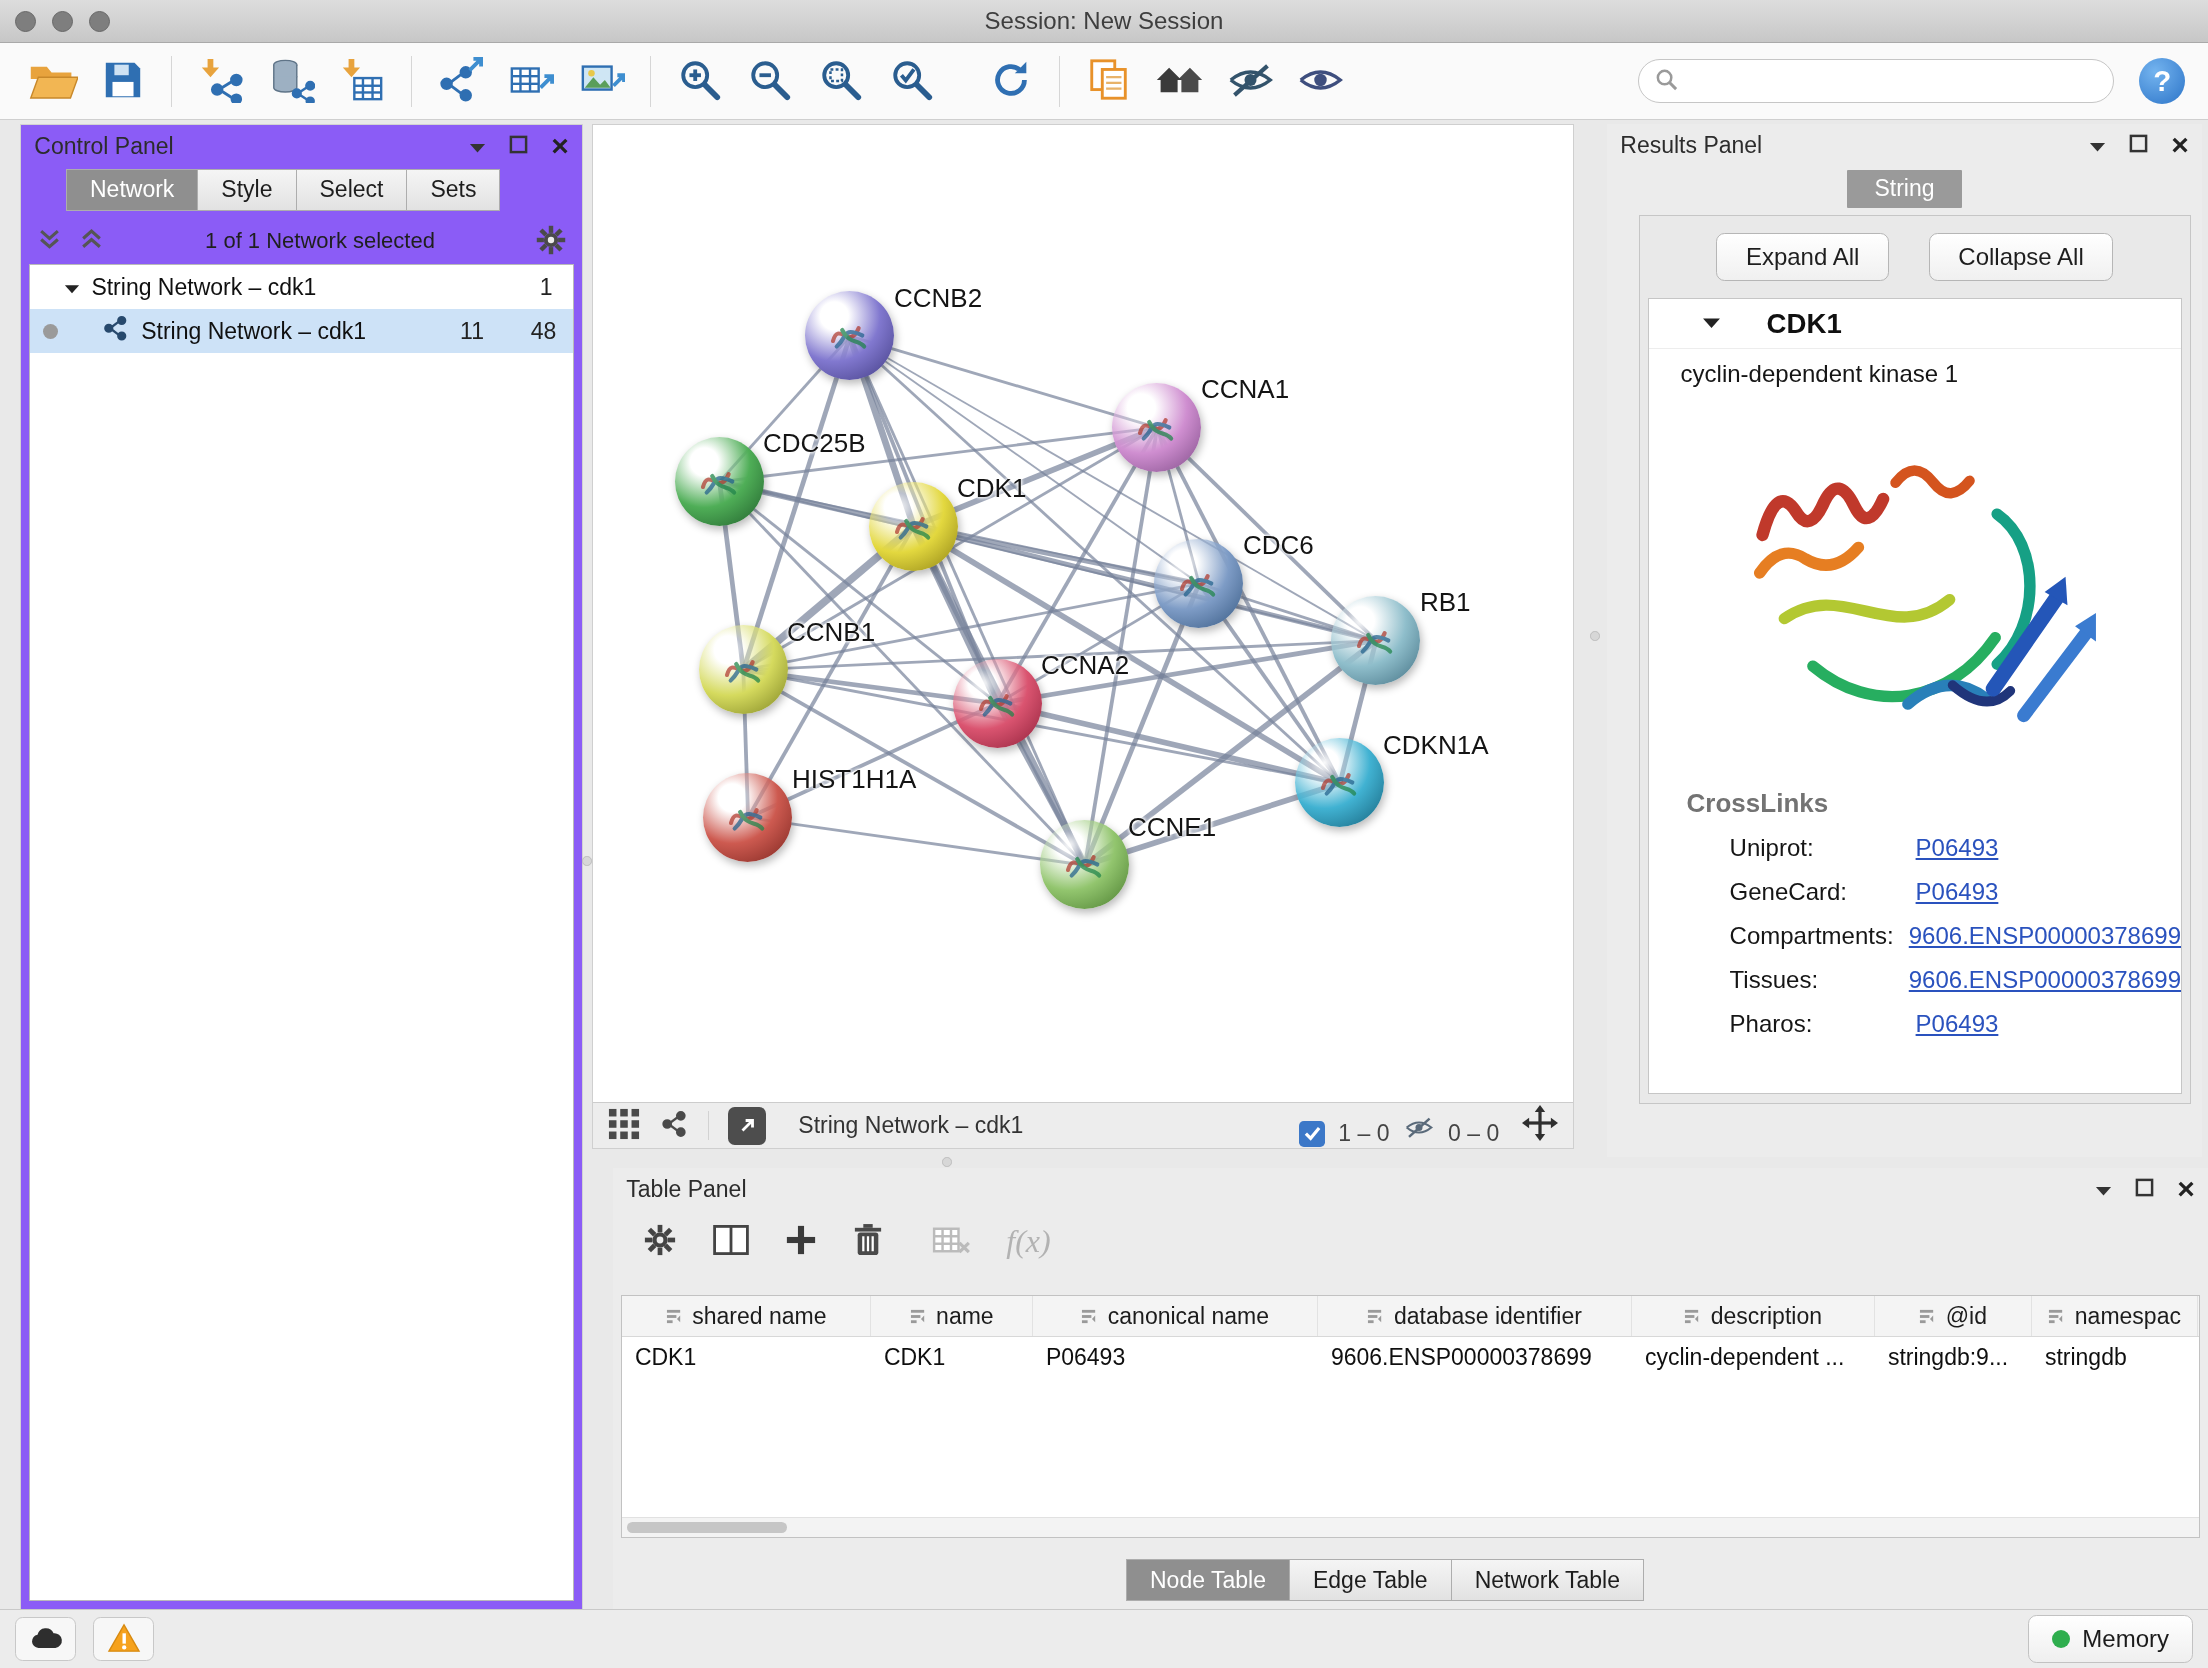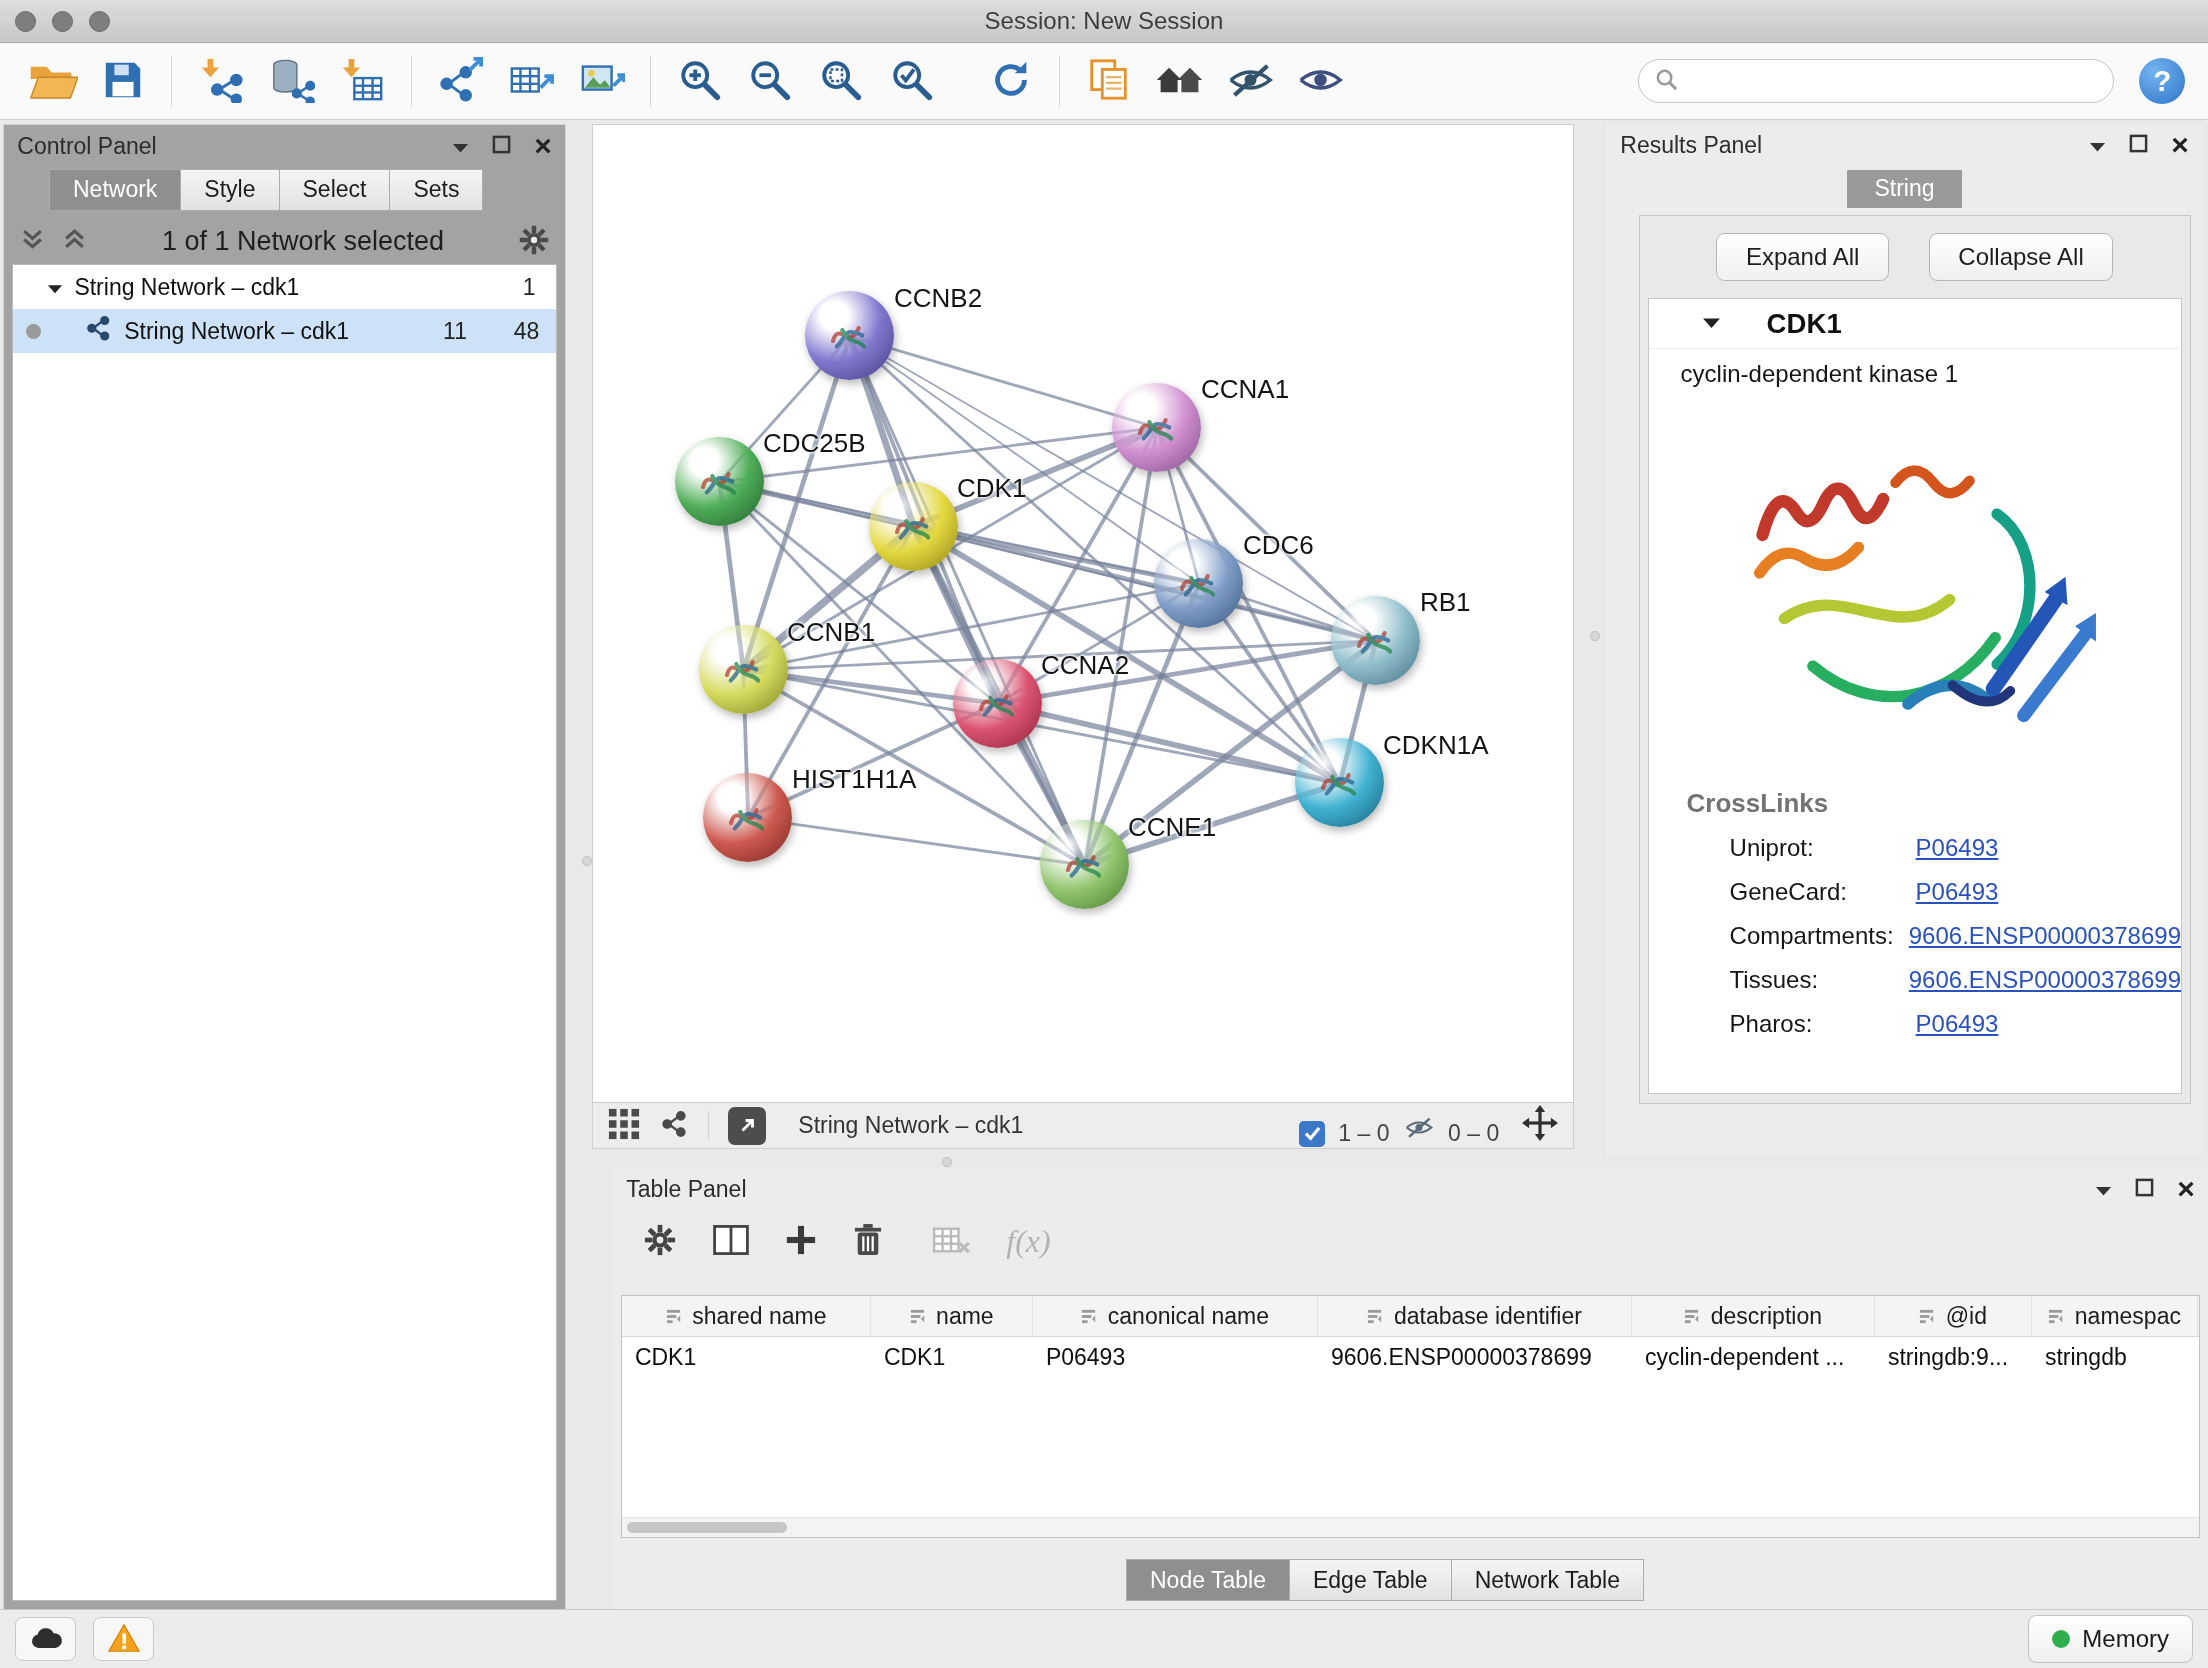--- a/index.html
+++ b/index.html
@@ -26,28 +26,28 @@
   .search-box{width:476px;height:44px;border:1px solid #c6c6c6;border-radius:22px;background:#fff;
     display:flex;align-items:center;padding:0 15px;box-sizing:border-box;margin-right:25px}
   .search-box input{border:none;outline:none;flex:1;font-size:23px;margin-left:9.5px;background:transparent;font-family:inherit;color:#222}
   .help-btn{width:46px;height:46px;border-radius:50%;background:radial-gradient(circle at 35% 30%,#74b4ef,#2c74c8);
     color:#fff;font-size:29.5px;font-weight:bold;display:flex;align-items:center;justify-content:center;margin-right:5.7px}
   
   .panel-header{height:42px;display:flex;align-items:center;padding:0 13.3px;font-size:23px;color:#2c2c2c}
   .ph-icons{margin-left:auto;display:flex;align-items:center;gap:23px}
   .ph-x{font-size:30px;font-weight:bold;color:#222;line-height:1}
   
-  .control-panel{position:absolute;left:3px;top:124px;width:563px;height:1486px;background:#a3a3a3;
+  .control-panel{position:absolute;left:20px;top:124px;width:563px;height:1486px;background:#8b5cf6;
     border:1px solid #d2d2d2;box-sizing:border-box}
   .tab{height:42px;display:flex;align-items:center;padding:0 23px;font-size:23px;color:#1d1d1d;
     background:linear-gradient(#f5f5f5,#e2e2e2);border:1px solid #adadad;margin-left:-1px;box-sizing:border-box}
   .tab.sel{background:#8f8f8f;color:#fff}
   .ctl-tabs{display:flex;margin:1.9px 0 5.7px 46px}
   .ctl-status{display:flex;align-items:center;gap:15px;padding:3.8px 15px;height:42px}
-  .ctl-status .txt{font-size:27px;color:#1f1f1f;margin:1px auto}
+  .ctl-status .txt{font-size:22px;color:#1f1f1f;margin:1px auto}
   .tree{position:absolute;left:7.6px;right:7.6px;top:139px;bottom:7.6px;background:#fff;border:1px solid #b9b9b9;overflow:hidden}
   .tree-row{height:44px;display:flex;align-items:center;font-size:23px;color:#101010;padding:0 11.4px;gap:11.4px}
   .tree-row.sel{background:#cde2f7}
   .tr-count{margin-left:auto;color:#222}
   .numcol{width:61px;text-align:right;color:#222}
   .graydot{width:15px;height:15px;border-radius:50%;background:#9a9a9a;margin-left:1.9px}
   
   .network-view{position:absolute;left:592px;top:124px;width:982px;height:1025px;background:#fff;
     border:1px solid #cfcfcf;box-sizing:border-box}
   .net-canvas{position:absolute;left:0;right:0;top:0;bottom:46px;overflow:hidden}

